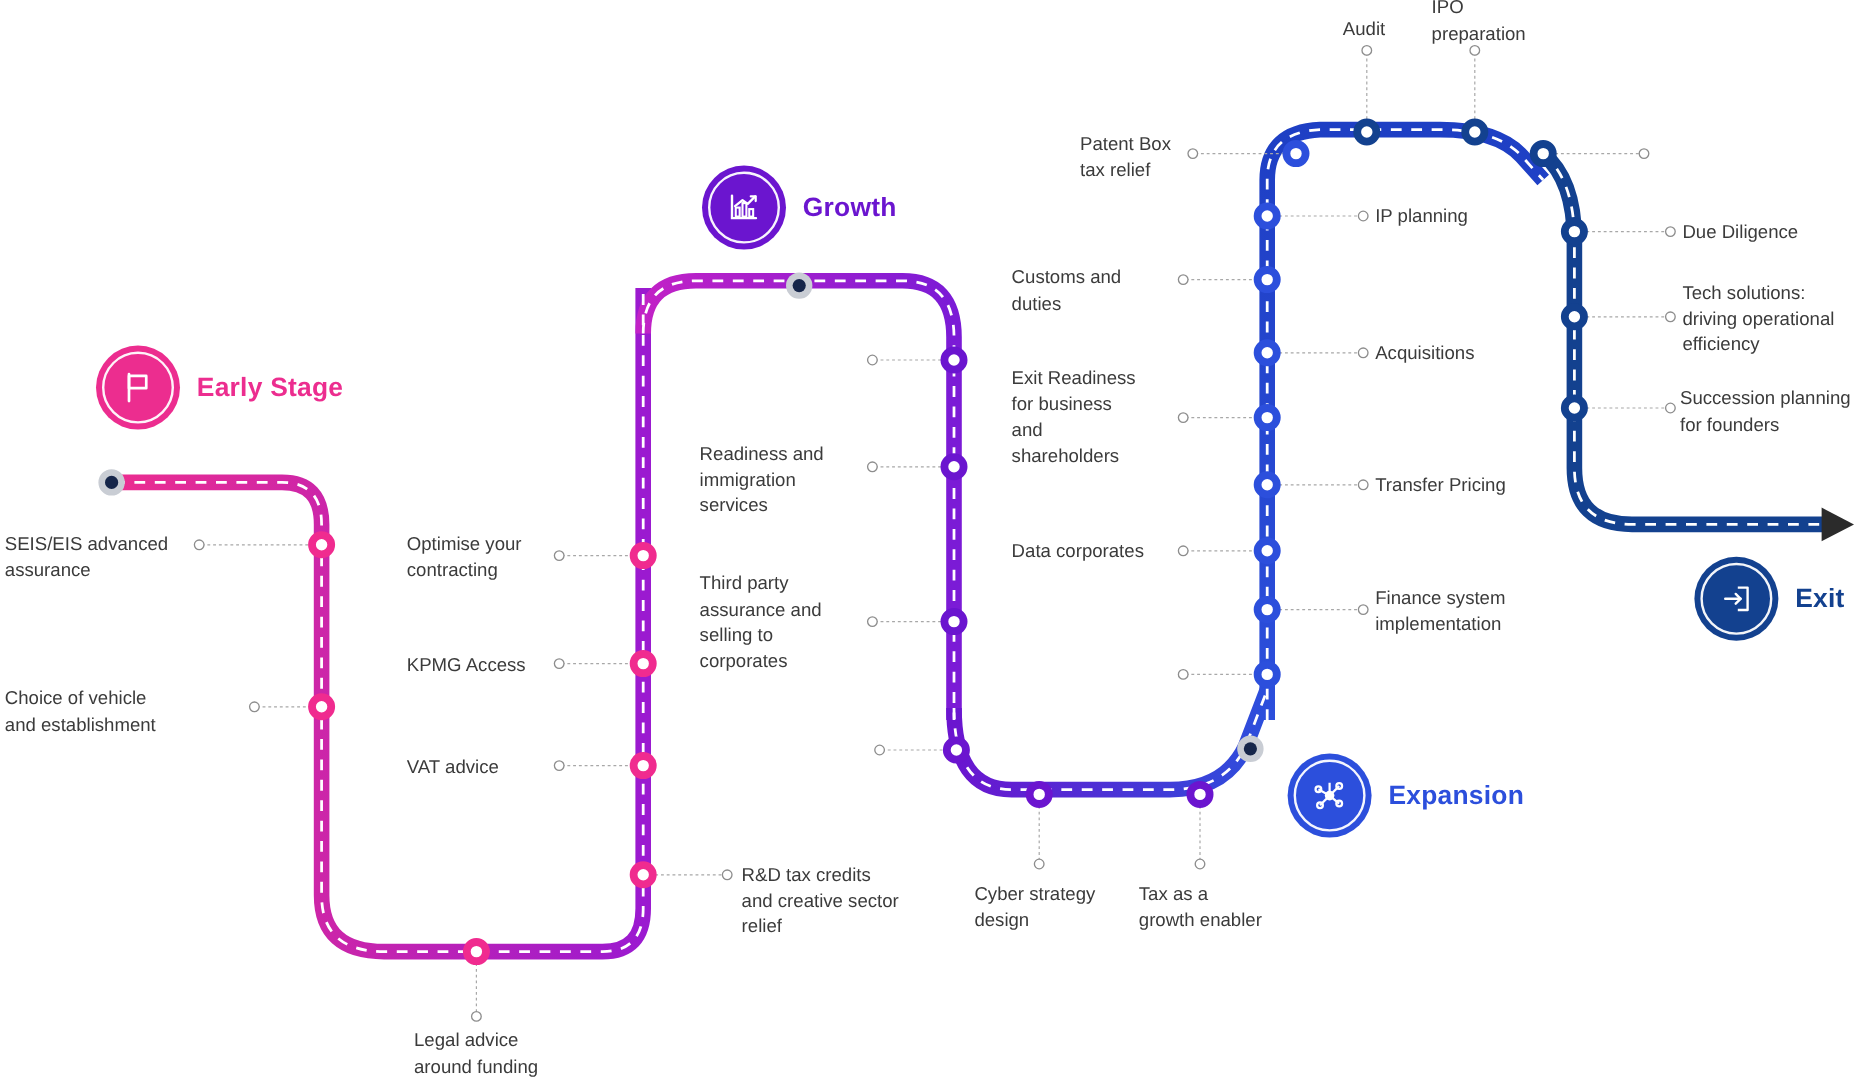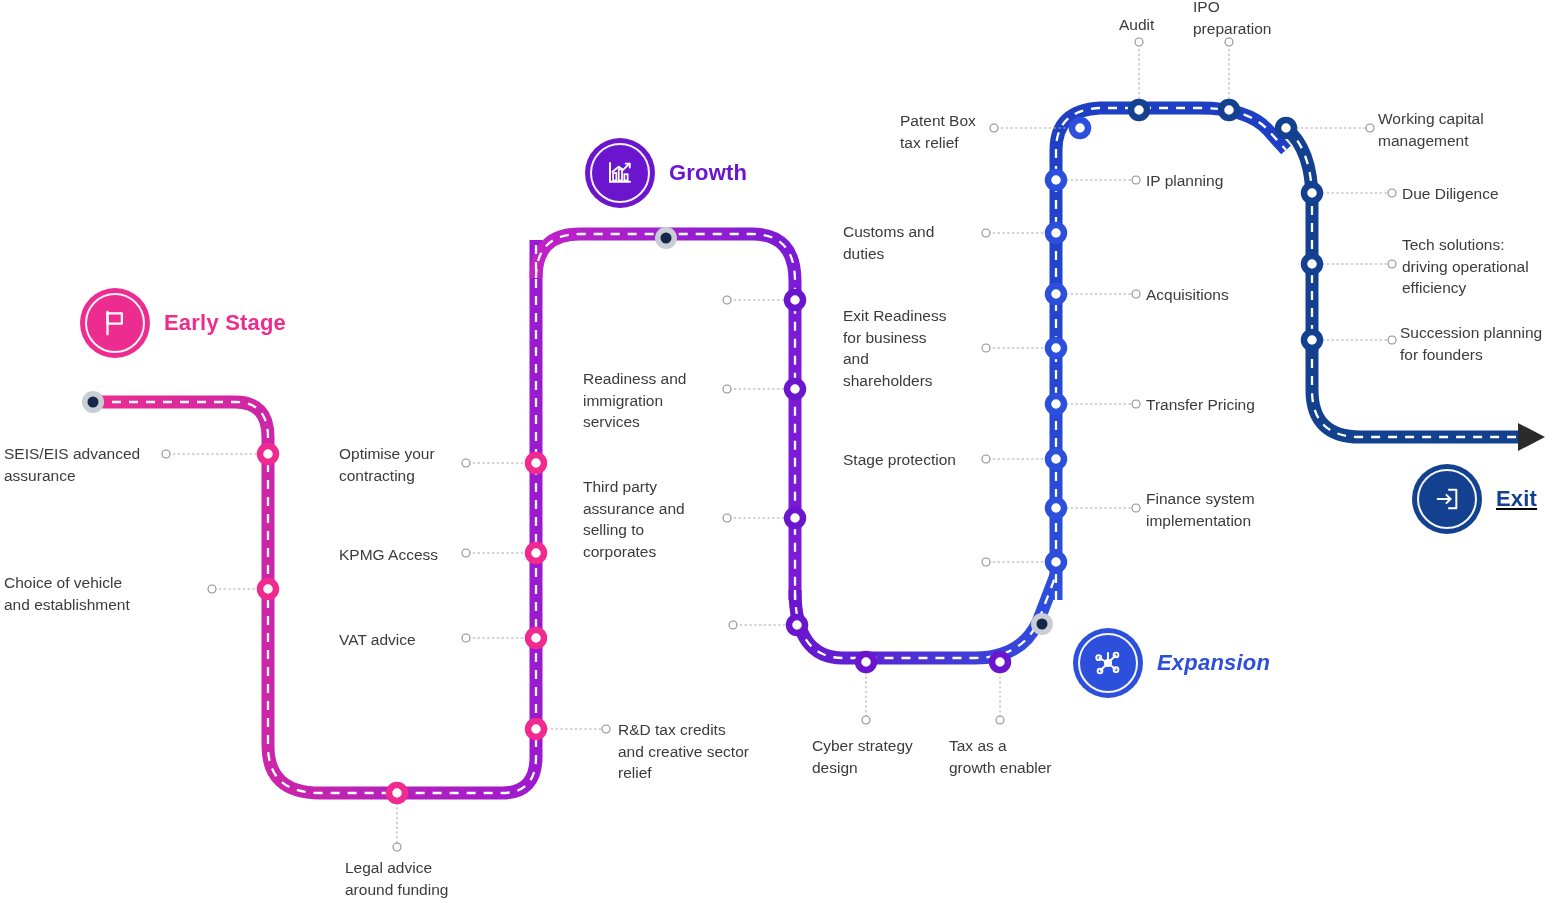--- a/index.html
+++ b/index.html
@@ -11,21 +11,21 @@
        font-family:"Liberation Sans","DejaVu Sans",sans-serif;white-space:pre-line;}
   .stagebadge{position:absolute;display:flex;align-items:center;gap:14px;}
   .badgecirc{width:70px;height:70px;border-radius:50%;display:flex;
              align-items:center;justify-content:center;box-sizing:border-box;}
   .badgecirc .inner{width:56px;height:56px;border-radius:50%;
              border:2.5px solid rgba(255,255,255,.95);display:flex;
              align-items:center;justify-content:center;}
   .badgetext{font-size:22px;font-weight:bold;letter-spacing:.2px;}
   .pinkB{background:#ec2d8f;} .pinkT{color:#ec2d8f;}
   .purpB{background:#6b15cf;} .purpT{color:#6b15cf;}
-  .blueB{background:#2c4fdc;} .blueT{color:#2c4fdc;font-style:italic;}
+  .blueB{background:#2c4fdc;} .blueT{color:#2c4fdc;}
   .navyB{background:#13418f;} .navyT{color:#13418f;}
 </style>
 </head>
 <body>
 
 <div id="stage">
 
   <svg id="road" viewBox="0 0 1557 903">
     <defs>
       <linearGradient id="gPink" x1="0" y1="0" x2="1" y2="0">
@@ -258,21 +258,21 @@
               <circle cx="18" cy="6" r="1.8"></circle>
             <circle cx="6" cy="18" r="1.8"></circle>
               <circle cx="18" cy="17" r="1.8"></circle>
           </g>
         </svg>
       </div>
     </div>
     <div class="badgetext blueT">Expansion</div>
   </div>
 
-  <div class="stagebadge" style="left:1412px;top:464px;text-decoration:underline;">
+  <div class="stagebadge" style="left:1412px;top:464px;">
     <div class="badgecirc navyB">
       <div class="inner">
         <svg width="28" height="28" viewBox="0 0 24 24">
           <path d="M13 4 L20 4 L20 20 L13 20" stroke="#fff" stroke-width="1.7" fill="none" stroke-linejoin="round"></path>
           <line x1="4" y1="12" x2="15" y2="12" stroke="#fff" stroke-width="1.7" stroke-linecap="round"></line>
           <path d="M11.5 8.5 L15 12 L11.5 15.5" stroke="#fff" stroke-width="1.7" fill="none" stroke-linecap="round" stroke-linejoin="round"></path>
         </svg>
       </div>
     </div>
     <div class="badgetext navyT">Exit</div>
@@ -308,29 +308,27 @@
 tax relief</div>
   <div class="lbl" style="left:1146px;top:170px;width:150px;">IP planning</div>
   <div class="lbl" style="left:843px;top:221px;width:150px;">Customs and
 duties</div>
   <div class="lbl" style="left:1146px;top:284px;width:160px;">Acquisitions</div>
   <div class="lbl" style="left:843px;top:305px;width:145px;">Exit Readiness
 for business
 and
 shareholders</div>
   <div class="lbl" style="left:1146px;top:394px;width:170px;">Transfer Pricing</div>
-  <div class="lbl" style="left:843px;top:449px;width:160px;">Stage protection</div>
+  <div class="lbl" style="left:843px;top:449px;width:160px;">Data corporates</div>
   <div class="lbl" style="left:1146px;top:488px;width:160px;">Finance system
 implementation</div>
   <div class="lbl" style="left:1119px;top:14px;width:90px;">Audit</div>
   <div class="lbl" style="left:1193px;top:-4px;width:110px;">IPO
 preparation</div>
 
-  <div class="lbl" style="left:1378px;top:108px;width:175px;">Working capital
-management</div>
   <div class="lbl" style="left:1402px;top:183px;width:150px;">Due Diligence</div>
   <div class="lbl" style="left:1402px;top:234px;width:158px;">Tech solutions:
 driving operational
 efficiency</div>
   <div class="lbl" style="left:1400px;top:322px;width:170px;">Succession planning
 for founders</div>
 
 </div>
 
 </body></html>

